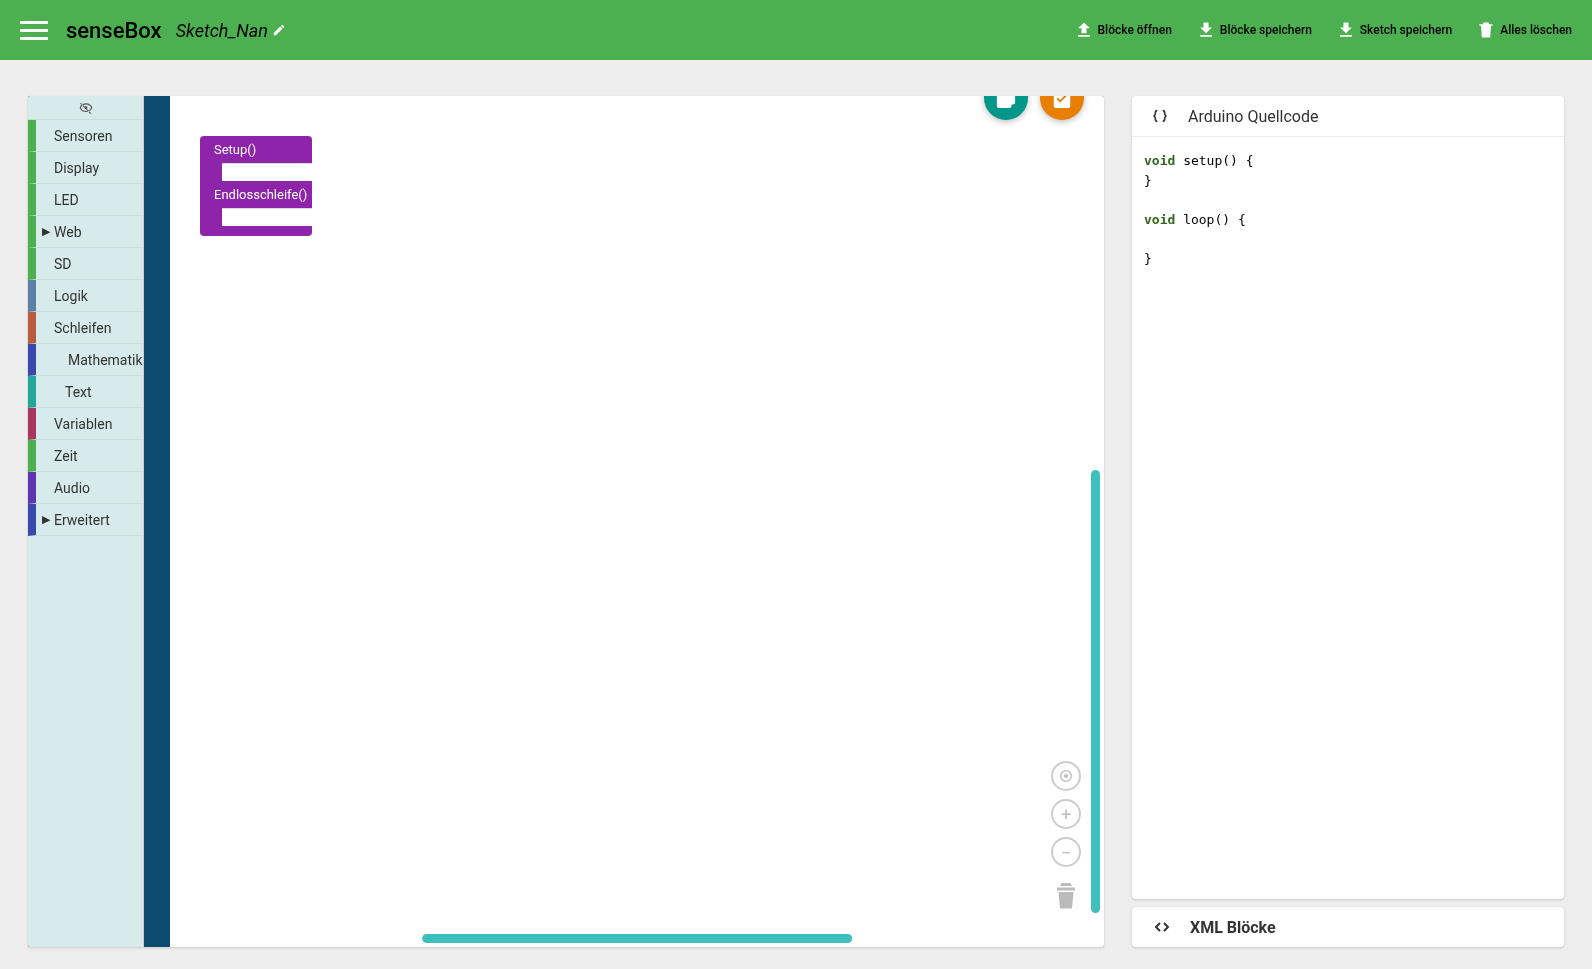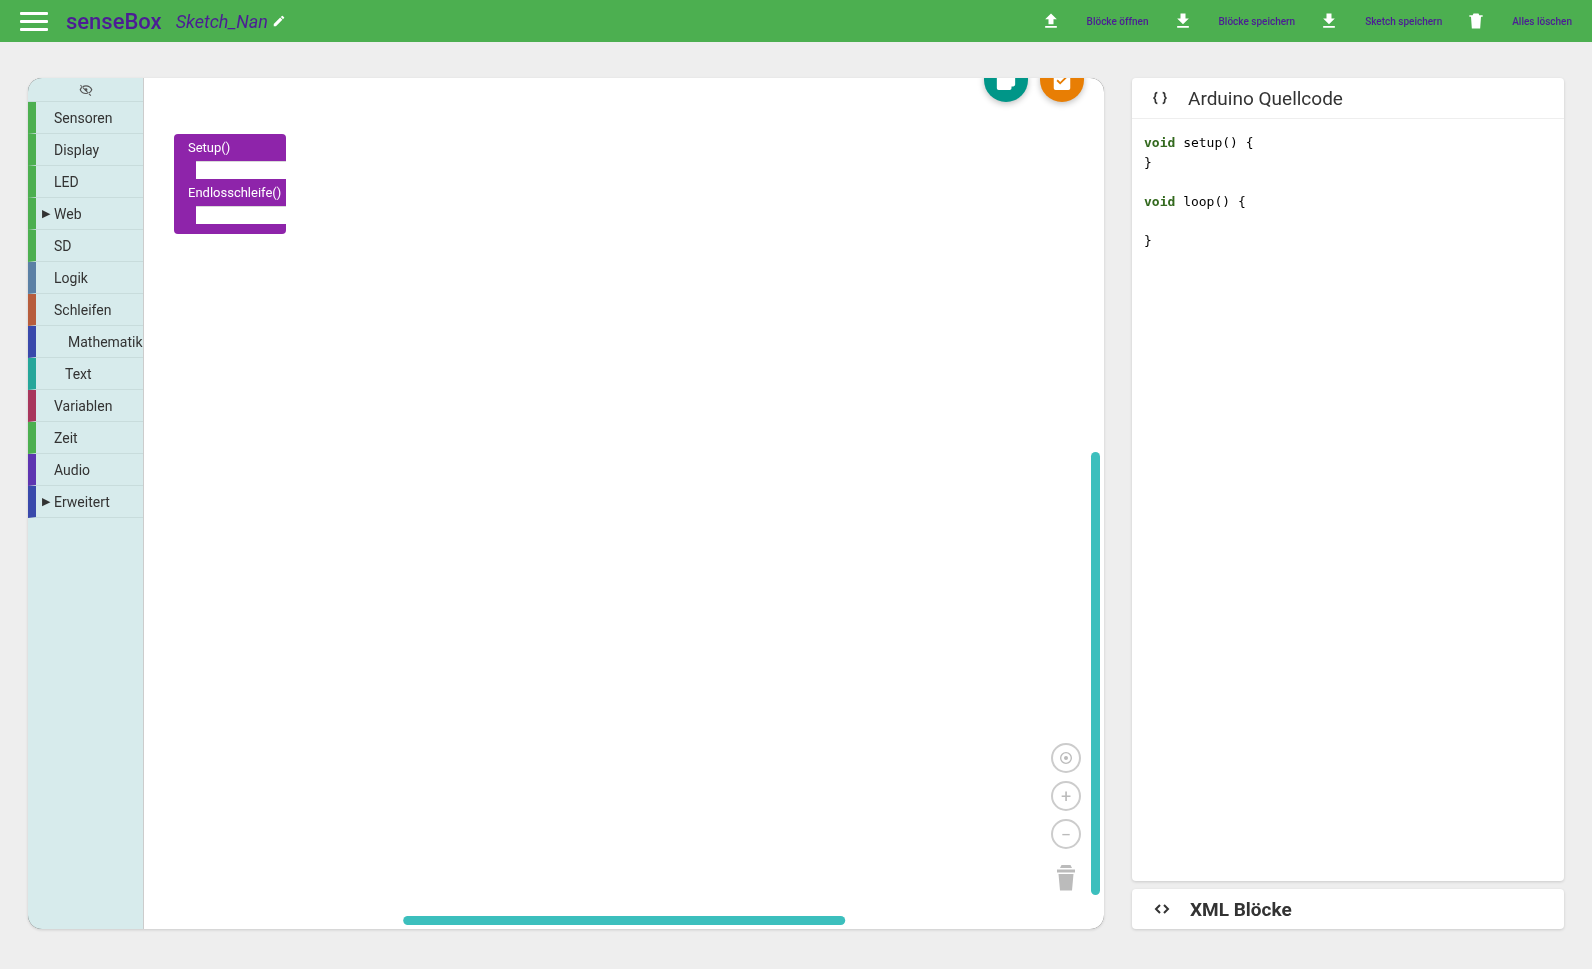--- a/index.html
+++ b/index.html
@@ -3,54 +3,55 @@
   <meta charset="utf-8">
   <style>
     * { box-sizing: border-box; margin: 0; padding: 0; }
     body {
       font-family: -apple-system, BlinkMacSystemFont, "Segoe UI", Roboto, Arial, sans-serif;
       background: #eee;
       overflow: hidden;
     }
     .header {
       background: #4caf50;
-      height: 42px;
+      height: 60px;
       display: flex;
       align-items: center;
       padding: 0 20px;
-      color: #4c1d95;
+      color: #000000;
     }
     .hamburger {
       width: 28px; height: 28px;
       display: flex; flex-direction: column; justify-content: center;
       gap: 5px; cursor: pointer; margin-right: 18px;
     }
     .hamburger span { height: 3px; background: white; border-radius: 1px; }
     .logo { font-size: 22px; font-weight: 500; margin-right: 14px; }
     .sketch-name { font-size: 18px; font-style: italic; display: flex; align-items: center; gap: 4px; }
     .edit-icon { width: 14px; height: 14px; }
     .spacer { flex: 1; }
     .header-actions { display: flex; gap: 24px; align-items: center; }
-    .hbtn { display: flex; align-items: center; gap: 26px; cursor: pointer; font-size: 10px; font-weight: 500; }
+    .hbtn { display: flex; align-items: center; gap: 4px; cursor: pointer; font-size: 12px; font-weight: 500; }
     .hbtn svg { width: 20px; height: 20px; fill: white; }
     
     .content {
       display: flex;
       padding: 36px 28px 28px 28px;
       gap: 28px;
       height: calc(100vh - 54px);
     }
     .workspace-wrap {
       flex: 1;
       position: relative;
       display: flex;
-      background: #404040;
-      border-radius: 14px;
+      background: #0c4a6e;
+      border-radius: 2px;
       box-shadow: 0 1px 3px rgba(0,0,0,0.15);
       overflow: hidden;
+      gap: 26px;
     }
     .toolbox {
       width: 116px;
       background: #d7ebec;
       border-right: 1px solid #ccc;
       overflow-y: auto;
     }
     .toolbox-eye {
       height: 24px;
       display: flex; align-items: center; justify-content: center;
@@ -91,21 +92,21 @@
     .block-gap {
       background: #8e24aa;
       height: 18px;
       width: 22px;
     }
     .block-bottom {
       background: #8e24aa;
       height: 10px;
       width: 112px;
     }
-    .block-row.first { border-top-left-radius: 4px; border-top-right-radius: 4px; margin-top: 16px; }
+    .block-row.first { border-top-left-radius: 4px; border-top-right-radius: 4px; }
     .block-bottom.last { border-bottom-left-radius: 4px; border-bottom-right-radius: 4px; }
     
     .fabs { position: absolute; top: -20px; right: 20px; display: flex; gap: 12px; z-index: 5; }
     .fab {
       width: 44px; height: 44px; border-radius: 50%;
       display: flex; align-items: center; justify-content: center;
       box-shadow: 0 2px 6px rgba(0,0,0,0.25);
       cursor: pointer;
     }
     .fab svg { width: 22px; height: 22px; fill: white; }
@@ -131,21 +132,21 @@
       display: flex; flex-direction: column; gap: 0;
     }
     .panel {
       background: white;
       border-radius: 4px;
       box-shadow: 0 1px 3px rgba(0,0,0,0.15);
     }
     .panel-head {
       display: flex; align-items: center; gap: 18px;
       height: 40px; padding: 0 18px;
-      font-size: 19px; color: #333;
+      font-size: 16px; color: #333;
     }
     .panel-head svg { width: 20px; height: 16px; }
     .code-area {
       flex: 1; padding: 14px 12px; font-family: Consolas, Menlo, monospace; font-size: 13px;
       white-space: pre; color: #000; line-height: 1.5; border-top: 1px solid #eee;
     }
     .kw { color: #33691e; font-weight: bold; }
     .code-main { flex: 1; display: flex; flex-direction: column; margin-bottom: 8px; }
     .xml-panel .panel-head { font-weight: 700; padding-left: 20px; }
   </style>

